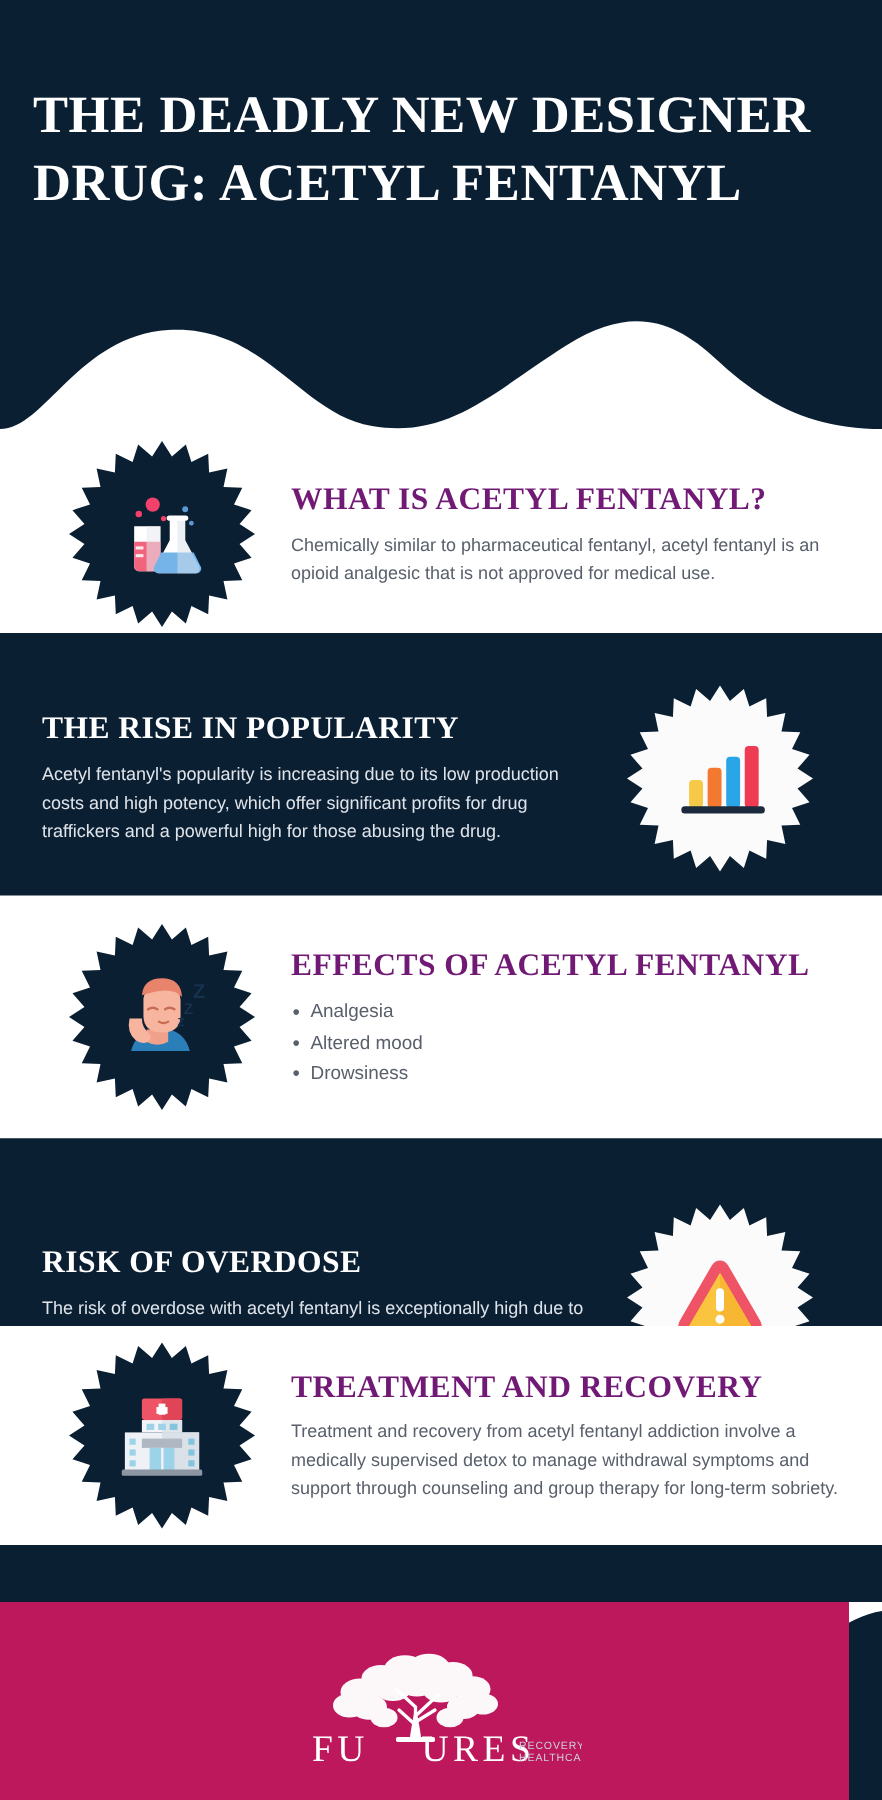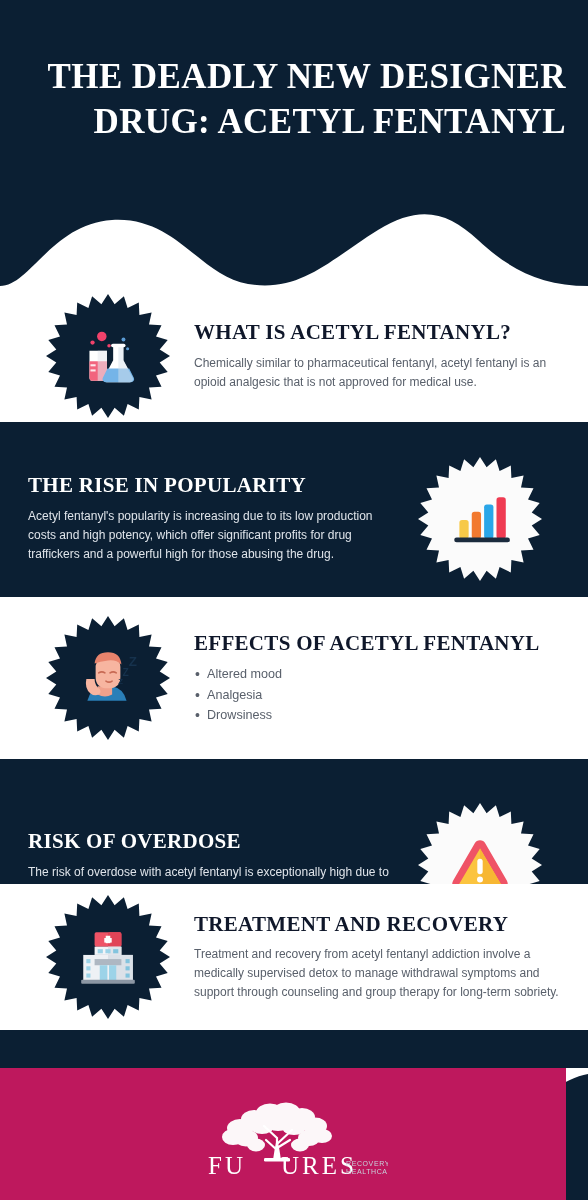--- a/index.html
+++ b/index.html
@@ -30,21 +30,21 @@
     justify-content:center;
     padding:0 22px;
   }
   .title-text {
     font-family:"Liberation Serif", serif;
     font-weight:bold;
     font-size:35px;
     line-height:1.28;
     letter-spacing:0.4px;
     color:#ffffff;
-    text-align:right;
+    text-align:left;
   }
 
   
   .wave-top {
     position:absolute;
     top:198px; left:0;
     width:588px; height:110px;
   }
   .wave-bottom {
     position:absolute;
@@ -114,21 +114,21 @@
   }
   .sec-list { list-style:none; font-size:12.6px; line-height:1.62; }
   .sec-list li { position:relative; padding-left:13px; }
   .sec-list li::before {
     content:"\2022";
     position:absolute;
     left:1px; top:-1px;
     font-size:14px;
   }
 
-  .on-light .sec-head { color:#0f172a; }
+  .on-light .sec-head { color:#701a75; }
   .on-light .sec-body,
   .on-light .sec-list,
   .on-light .sec-list li::before { color:#59606b; }
 
   .on-dark .sec-head { color:#ffffff; }
   .on-dark .sec-body,
   .on-dark .sec-list,
   .on-dark .sec-list li::before { color:#dfe4ea; }
 
   
@@ -247,22 +247,22 @@
             <text x="52" y="20" font-family="Liberation Sans, sans-serif" font-size="13" font-weight="bold" fill="#16324d">Z</text>
             <text x="46" y="30" font-family="Liberation Sans, sans-serif" font-size="10" font-weight="bold" fill="#16324d">Z</text>
             <text x="42" y="38" font-family="Liberation Sans, sans-serif" font-size="7.5" font-weight="bold" fill="#16324d">Z</text>
           </svg>
         </span>
       </div>
 
       <div class="copy left-pad">
         <div class="sec-head">EFFECTS OF ACETYL FENTANYL</div>
         <ul class="sec-list">
+          <li>Analgesia</li>
           <li>Altered mood</li>
-          <li>Analgesia</li>
           <li>Drowsiness</li>
         </ul>
       </div>
 
     </div>
   </div>
 
   <div class="band dark" style="top:759px; height:212px;">
     <div class="band-inner icon-right on-dark">
 

